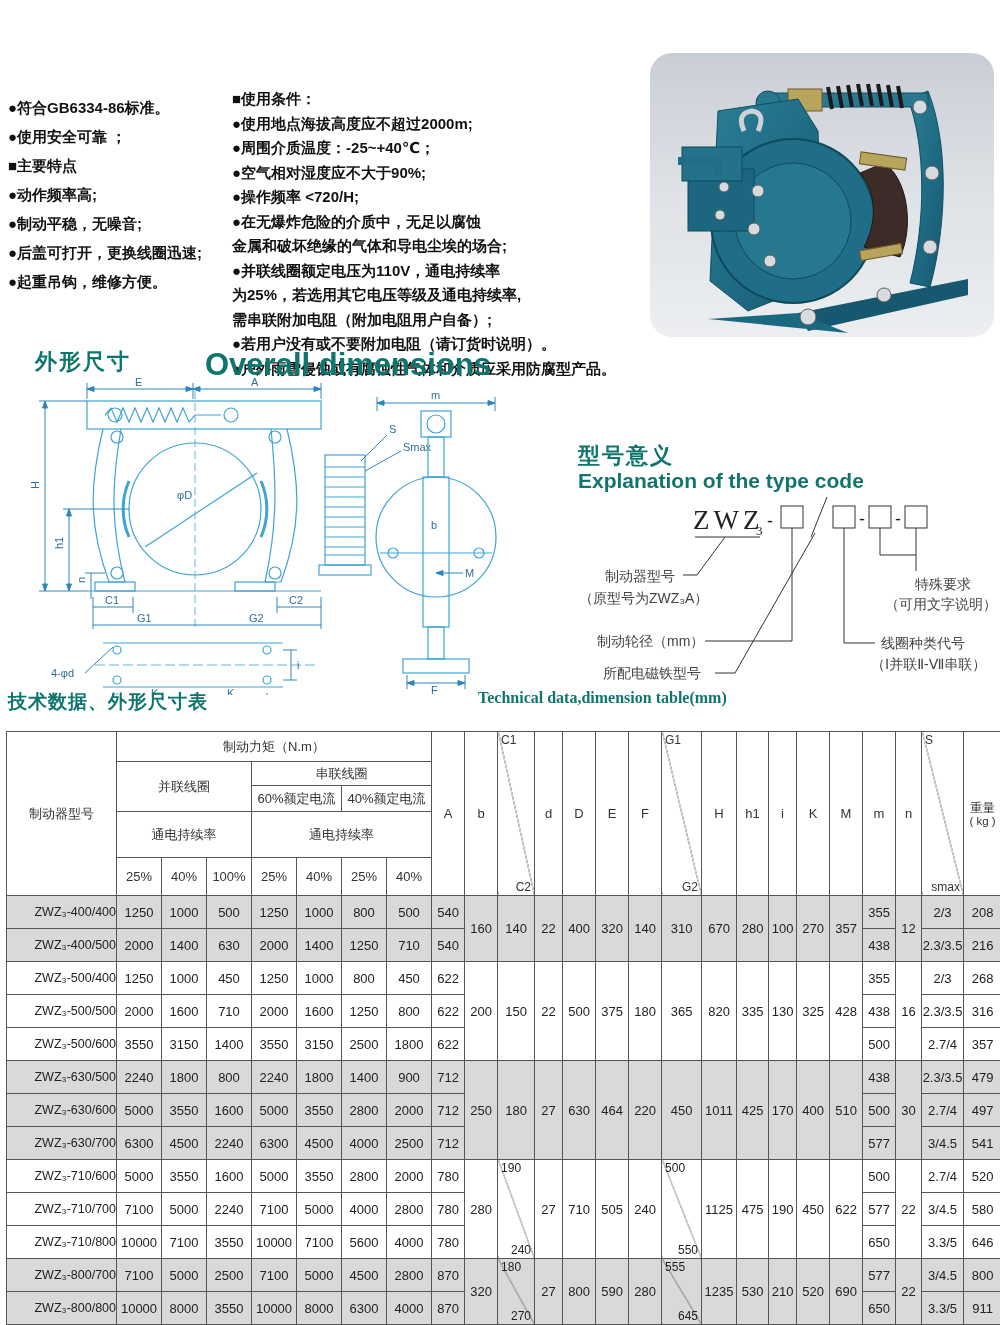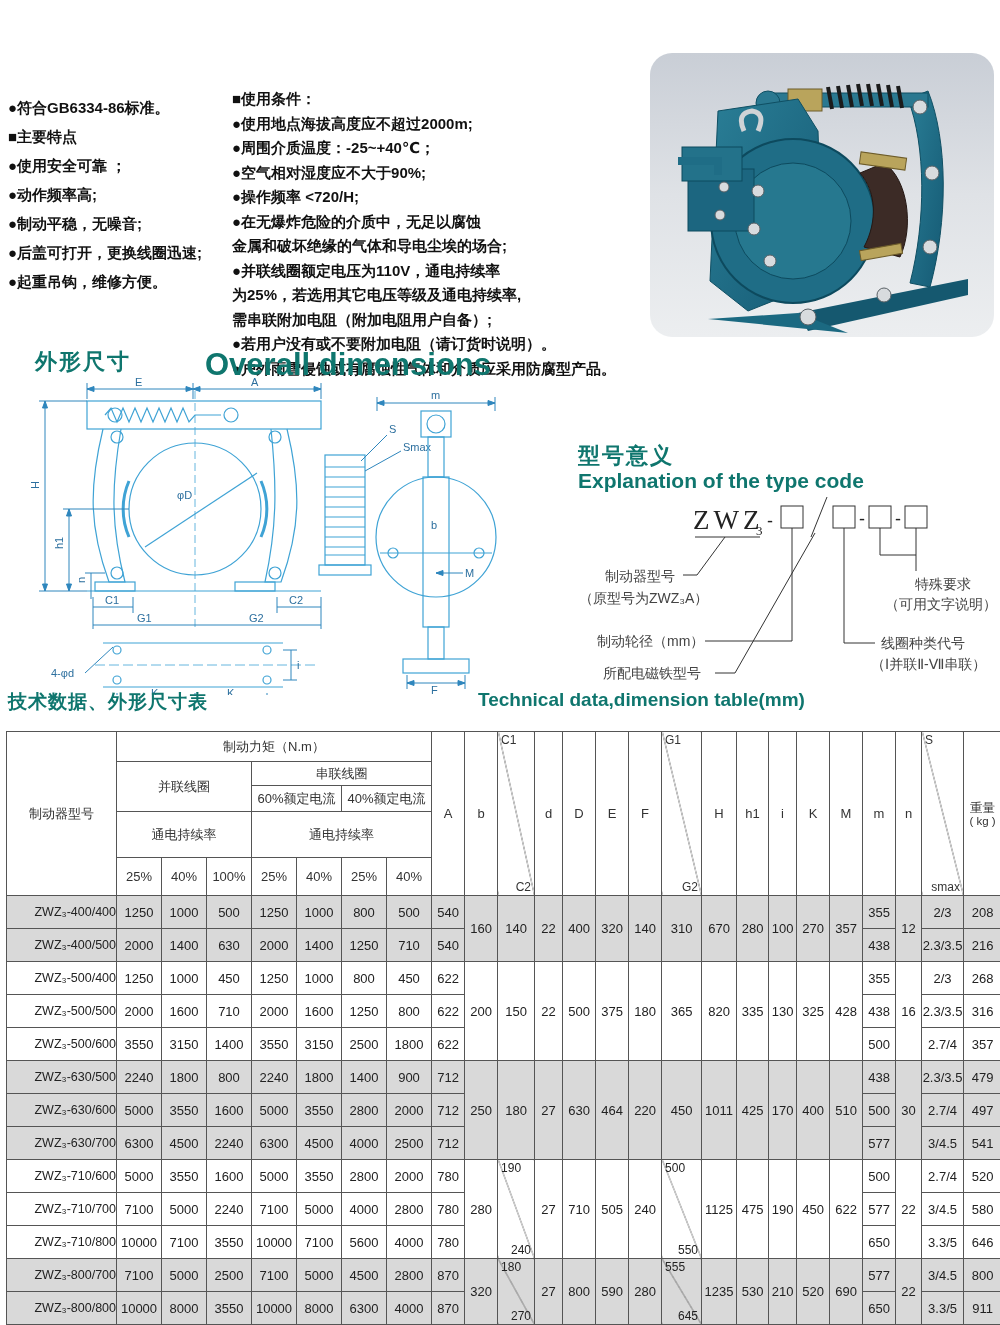--- a/index.html
+++ b/index.html
@@ -15,21 +15,21 @@
   
   #photo{position:absolute;left:648px;top:10px;}
 
   
   .sec-head{position:absolute;color:#0f766e;font-weight:700;}
   #od-zh{left:35px;top:306px;font-size:22px;letter-spacing:2px;}
   #od-en{left:205px;top:306px;font-size:31px;}
   #tc-zh{left:578px;top:400px;font-size:22px;letter-spacing:2px;}
   #tc-en{left:578px;top:428px;font-size:21px;}
   #tt-zh{left:8px;top:648px;font-size:19px;letter-spacing:1px;}
-  #tt-en{left:478px;top:648px;font-size:19px;}
+  #tt-en{left:478px;top:648px;font-size:16px;font-family:Liberation Serif, serif;}
 
   
   #drawing{position:absolute;left:25px;top:336px;}
   #typecode{position:absolute;left:575px;top:452px;}
 
   
   #tblwrap{position:absolute;left:6px;top:690px;}
   table{border-collapse:collapse;table-layout:fixed;width:990px;}
   td,th{border:1px solid #555;text-align:center;vertical-align:middle;
         font-size:13px;font-weight:400;color:#222;padding:0;overflow:hidden;}
@@ -56,22 +56,22 @@
   .tcline{stroke:#333;stroke-width:1;fill:none;}
   .tctxt{fill:#444;font-size:14px;font-family:"Liberation Sans",sans-serif;}
 </style>
 </head>
 <body>
 
 <div id="page">
 
   <div id="left-list" class="feat-list">
     <div>●符合GB6334-86标准。</div>
+    <div>●使用安全可靠 ；</div>
     <div>■主要特点</div>
-    <div>●使用安全可靠 ；</div>
     <div>●动作频率高;</div>
     <div>●制动平稳，无噪音;</div>
     <div>●后盖可打开，更换线圈迅速;</div>
     <div>●起重吊钩，维修方便。</div>
   </div>
 
   <div id="mid-list" class="feat-list">
     <div>■使用条件：</div>
     <div>●使用地点海拔高度应不超过2000m;</div>
     <div>●周围介质温度：-25~+40℃；</div>

